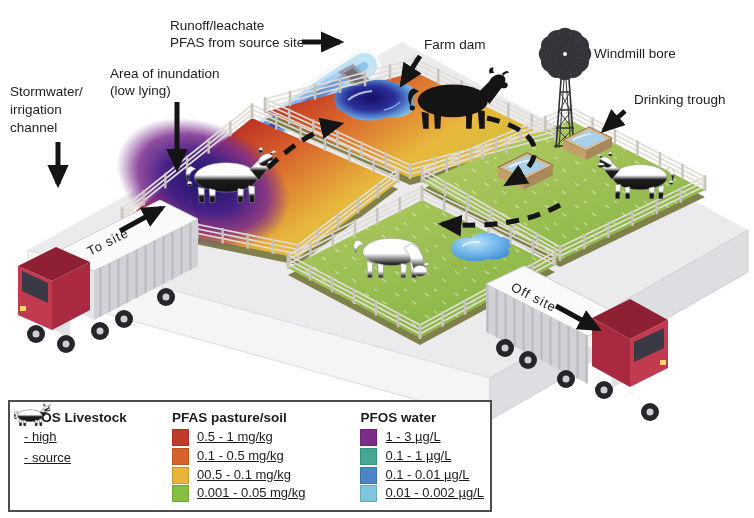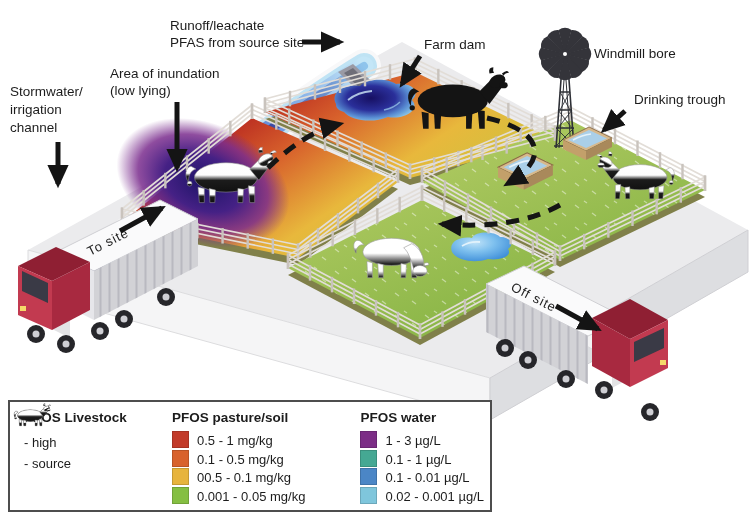--- a/index.html
+++ b/index.html
@@ -10,21 +10,21 @@
   .lbl-rot{font-size:13px;fill:#222;letter-spacing:1px;}
   
   .legend{position:absolute;left:8px;top:400px;width:484px;height:112px;
           border:2px solid #4d4d4d;background:#fff;box-sizing:border-box;
           display:flex;padding:8px 6px 6px 14px;}
   .lcol{display:flex;flex-direction:column;}
   .lcol.c1{width:160px;}
   .lcol.c2{width:180px;}
   .lcol.c3{width:128px;margin-left:22px;}
   .ltitle{font-weight:bold;font-size:13.5px;color:#1c1c1c;margin-bottom:4px;}
-  .lrow{display:flex;align-items:flex-end;height:21px;font-size:13px;color:#1c1c1c;}
+  .lrow{display:flex;align-items:flex-start;height:21px;font-size:13px;color:#1c1c1c;text-decoration:underline;}
   .lrow .cowico{width:44px;height:26px;margin-right:8px;flex:none;}
   .sw{width:15px;height:15px;margin-right:8px;flex:none;border:1px solid rgba(0,0,0,.15);}
   .ltext{white-space:nowrap;}
 </style>
 </head>
 <body>
 
 <div class="stage">
 <svg width="754" height="518" viewBox="0 0 754 518">
   <defs>
@@ -481,21 +481,21 @@
       <span class="ltext">- high</span>
     </div>
     <div class="lrow">
       <svg class="cowico" viewBox="-4 -6 140 92">
             <use href="#cowStand" fill="url(#cowHalf)" stroke="#777" stroke-width="1.5"></use>
           </svg>
       <span class="ltext">- source</span>
     </div>
   </div>
   <div class="lcol c2">
-    <div class="ltitle">PFOS pasture/soil</div>
+    <div class="ltitle">PFAS pasture/soil</div>
     <div class="lrow">
           <span class="sw" style="background-color: rgb(194, 59, 42);"></span>
           <span class="ltext">0.5 - 1 mg/kg</span>
         </div>
     <div class="lrow">
           <span class="sw" style="background-color: rgb(216, 98, 44);"></span>
           <span class="ltext">0.1 - 0.5 mg/kg</span>
         </div>
     <div class="lrow">
           <span class="sw" style="background-color: rgb(231, 180, 60);"></span>
@@ -515,17 +515,17 @@
     <div class="lrow">
           <span class="sw" style="background-color: rgb(69, 168, 147);"></span>
           <span class="ltext">0.1 - 1 µg/L</span>
         </div>
     <div class="lrow">
           <span class="sw" style="background-color: rgb(75, 134, 198);"></span>
           <span class="ltext">0.1 - 0.01 µg/L</span>
         </div>
     <div class="lrow">
           <span class="sw" style="background-color: rgb(127, 198, 220);"></span>
-          <span class="ltext">0.02 - 0.001 µg/L</span>
+          <span class="ltext">0.01 - 0.002 µg/L</span>
         </div>
   </div>
 </div>
 </div>
 
 </body></html>

